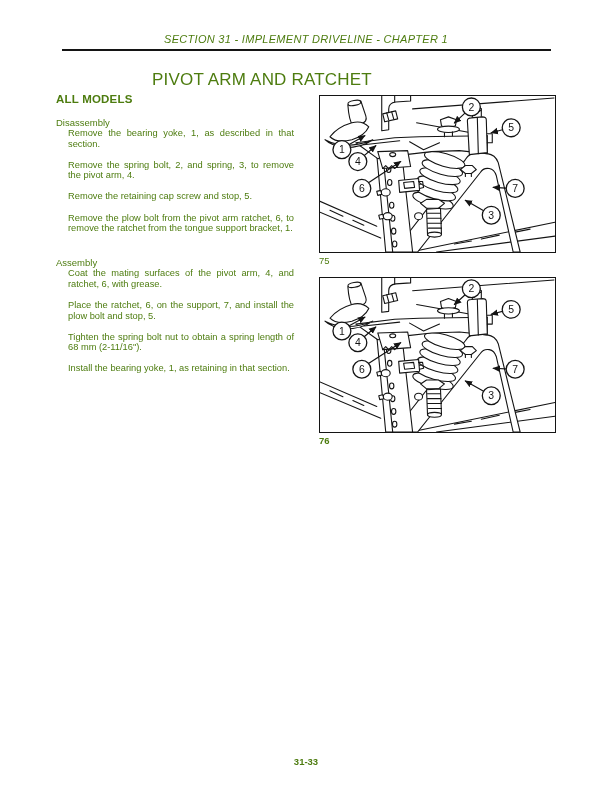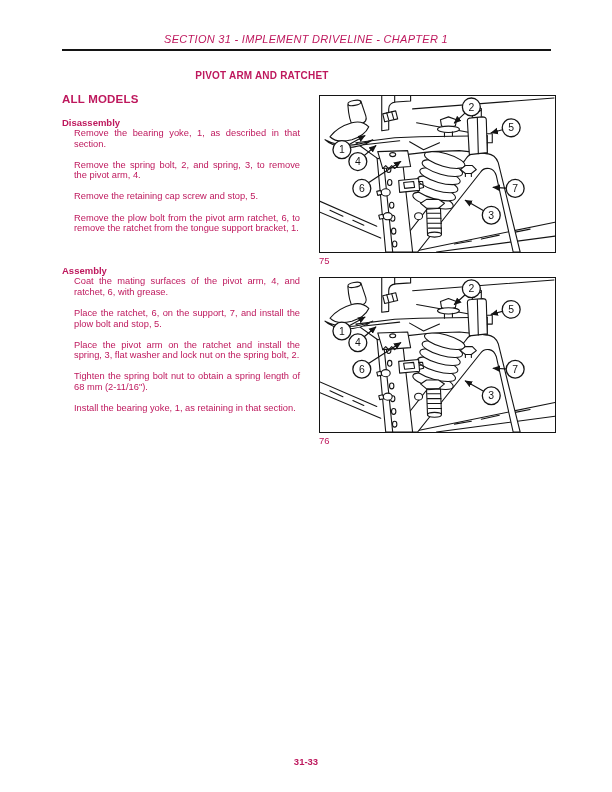--- a/index.html
+++ b/index.html
@@ -1,40 +1,40 @@
 <!DOCTYPE html>
 <html><head>
 <meta charset="utf-8">
 <style>
   html,body{margin:0;padding:0;background:#ffffff;}
-  .page{position:relative;width:612px;height:792px;background:#ffffff;color:#be185d;
+  .page{position:relative;width:612px;height:792px;background:#ffffff;color:#4d7c0f;
         font-family:"Liberation Sans",sans-serif;overflow:hidden;}
 
   .header{position:absolute;top:33px;left:0;width:612px;text-align:center;
           font-style:italic;font-size:11px;letter-spacing:.3px;}
   .header-rule{position:absolute;top:49px;left:62px;width:489px;height:2px;background:#141414;}
   .title{position:absolute;top:70px;left:0;width:524px;text-align:center;
-         font-weight:bold;font-size:10px;letter-spacing:.2px;}
-
-  .col-left{position:absolute;left:62px;top:93px;width:238px;}
+         font-weight:normal;font-size:17px;letter-spacing:.2px;}
+
+  .col-left{position:absolute;left:56px;top:93px;width:238px;}
   .col-left h2{font-size:11.5px;font-weight:bold;margin:0;line-height:13px;letter-spacing:.2px;}
-  .col-left h3{font-size:9.5px;font-weight:bold;margin:11.5px 0 0 0;line-height:10.6px;}
-  .col-left h3.asm{margin-top:32px;}
+  .col-left h3{font-size:9.5px;font-weight:normal;margin:11.5px 0 0 0;line-height:10.6px;}
+  .col-left h3.asm{margin-top:24px;}
   .col-left p{font-size:9.3px;line-height:10.6px;margin:10.5px 0 0 0;text-align:justify;padding-left:12px;}
   .col-left h3 + p{margin-top:0;}
 
   .figure{position:absolute;left:319px;width:237px;border:1.5px solid #141414;
           box-sizing:border-box;background:#fff;}
   .fig75{top:95px;height:158px;}
   .fig76{top:277px;height:156px;}
   .figure svg{display:block;width:100%;height:100%;}
   .fig-label{position:absolute;left:319px;width:237px;text-align:left;padding-right:6px;
              box-sizing:border-box;font-size:9.5px;}
   .lbl75{top:255px;}
-  .lbl76{top:435px;}
+  .lbl76{top:435px;font-weight:bold;}
 
   .footer{position:absolute;top:756px;left:0;width:612px;text-align:center;
           font-weight:bold;font-size:9.5px;}
   .svg-defs{position:absolute;width:0;height:0;overflow:hidden;}
 </style>
 </head>
 <body>
 
 <div class="page">
 
@@ -45,21 +45,20 @@
   <div class="col-left">
     <h2>ALL MODELS</h2>
     <h3>Disassembly</h3>
     <p>Remove the bearing yoke, 1, as described in that section.</p>
     <p>Remove the spring bolt, 2, and spring, 3, to remove the pivot arm, 4.</p>
     <p>Remove the retaining cap screw and stop, 5.</p>
     <p>Remove the plow bolt from the pivot arm ratchet, 6, to remove the ratchet from the tongue support bracket, 1.</p>
     <h3 class="asm">Assembly</h3>
     <p>Coat the mating surfaces of the pivot arm, 4, and ratchet, 6, with grease.</p>
     <p>Place the ratchet, 6, on the support, 7, and install the plow bolt and stop, 5.</p>
-    <p>Place the pivot arm on the ratchet and install the spring, 3, flat washer and lock nut on the spring bolt, 2.</p>
     <p>Tighten the spring bolt nut to obtain a spring length of 68 mm (2-11/16").</p>
     <p>Install the bearing yoke, 1, as retaining in that section.</p>
   </div>
 
   <svg class="svg-defs">
     <defs>
       <marker id="arrowhead" viewBox="0 0 10 10" refX="8" refY="5" markerWidth="7" markerHeight="7" orient="auto">
         <path d="M0,1 L9,5 L0,9 Z" fill="#141414"></path>
       </marker>
 

